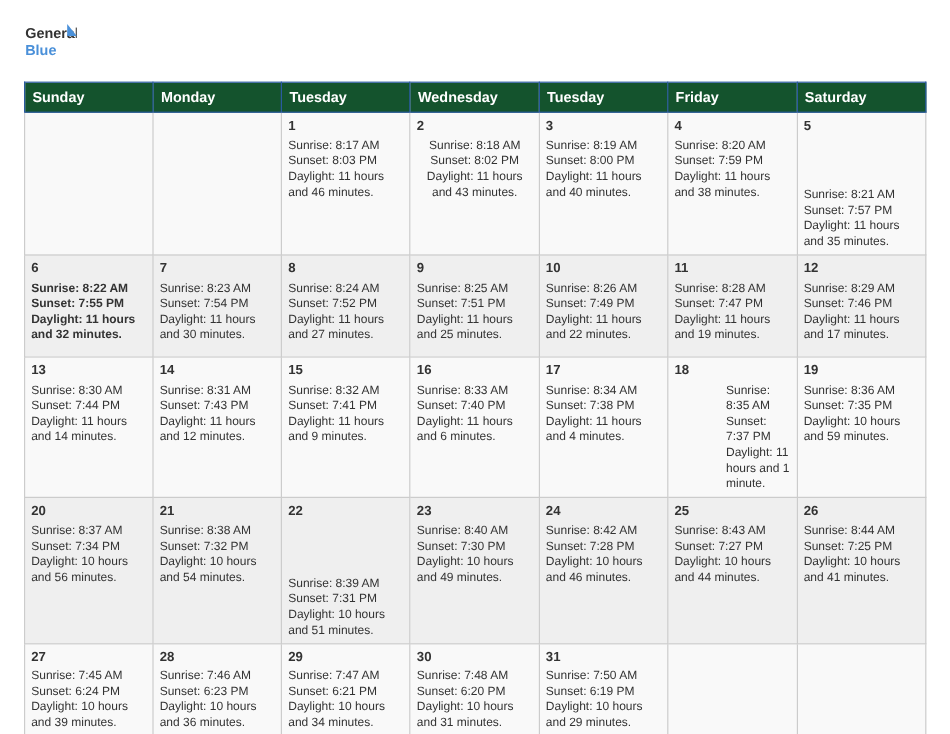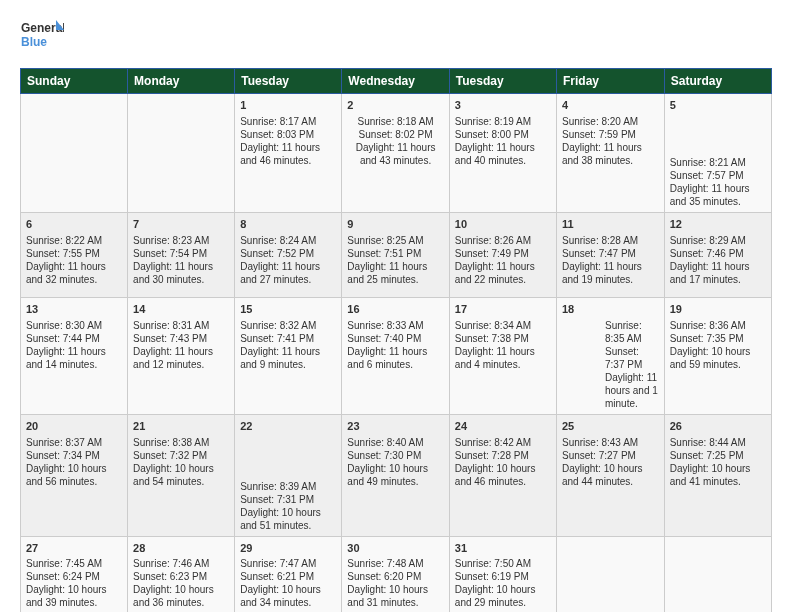--- a/index.html
+++ b/index.html
@@ -146,21 +146,21 @@
           <td>
             <span class="day-num">5</span>
             <div class="cell-info" style="white-space: pre-line; margin-top: 43px;">Sunrise: 8:21 AM
 Sunset: 7:57 PM
 Daylight: 11 hours and 35 minutes.</div>
           </td>
         </tr>
         <tr>
           <td>
             <span class="day-num">6</span>
-            <div class="cell-info" style="white-space: pre-line;">Sunrise: 8:22 AM
+            <div class="cell-info" style="white-space: pre-line; font-weight: bold;">Sunrise: 8:22 AM
 Sunset: 7:55 PM
 Daylight: 11 hours and 32 minutes.</div>
           </td>
           <td>
             <span class="day-num">7</span>
             <div class="cell-info" style="white-space: pre-line;">Sunrise: 8:23 AM
 Sunset: 7:54 PM
 Daylight: 11 hours and 30 minutes.</div>
           </td>
           <td>

